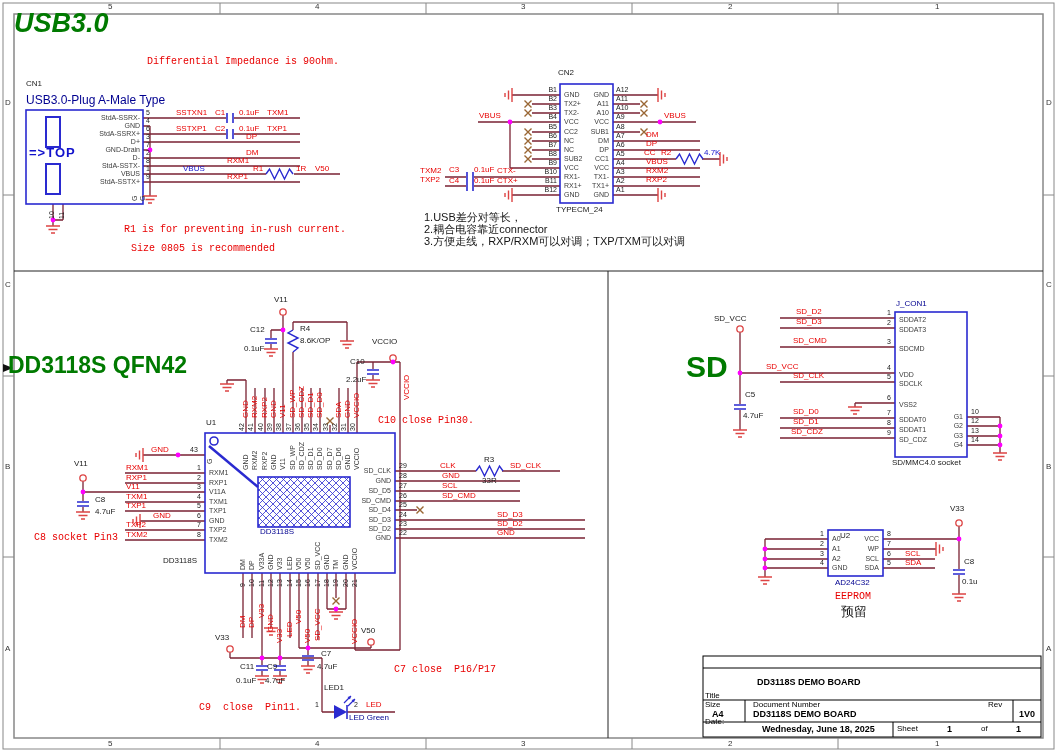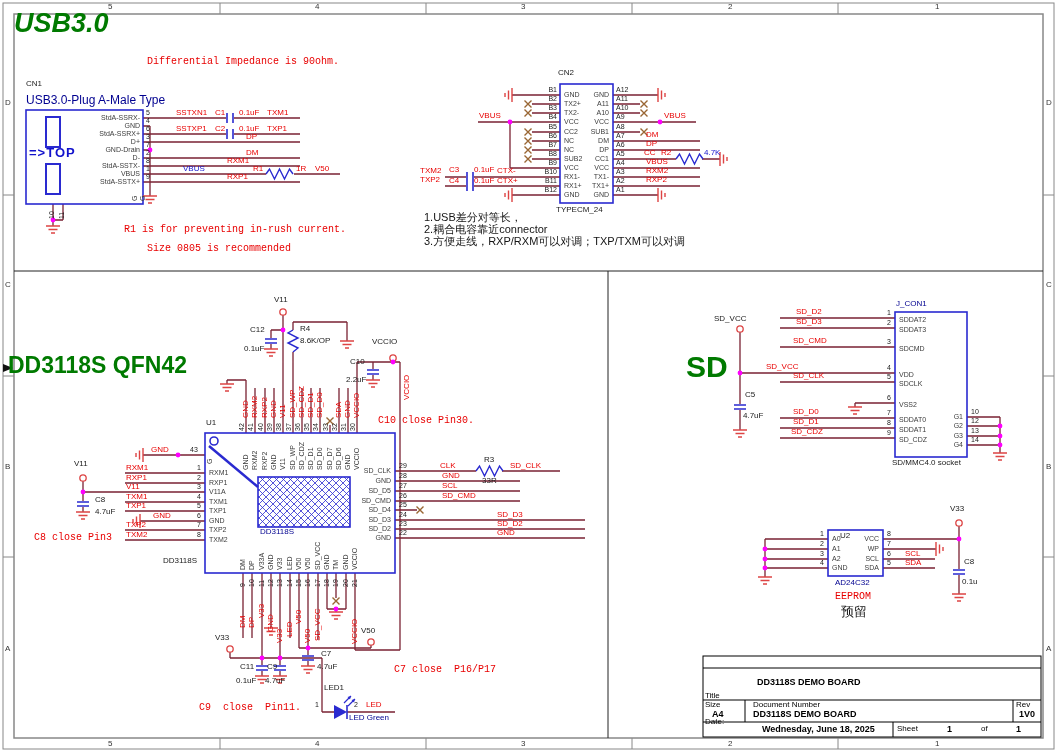--- a/index.html
+++ b/index.html
@@ -205,21 +205,21 @@
   <g stroke="#000" fill="none" stroke-width="1">
     <rect x="703" y="656" width="338" height="81"></rect>
     <path d="M703 668H1041M703 700H1041M703 722H1041M745 700V722M1013 700V722M893 722V737"></path>
   </g>
 </svg>
 
 <div id="labels">
       <span class="lb g1" style="left: 14px; top: 10px; font-style: italic;">USB3.0</span>
       <span class="lb nt" style="left: 147px; top: 57px;">Differential Impedance is 90ohm.</span>
       <span class="lb nt" style="left: 124px; top: 225px;">R1 is for preventing in-rush current.</span>
-      <span class="lb nt" style="left: 147px; top: 244px; text-align: center;">Size 0805 is recommended</span>
+      <span class="lb nt" style="left: 131px; top: 244px; text-align: center;">Size 0805 is recommended</span>
       <span class="lb cn" style="left: 424px; top: 212px;">1.USB差分对等长，</span>
       <span class="lb cn" style="left: 424px; top: 224px;">2.耦合电容靠近connector</span>
       <span class="lb cn" style="left: 424px; top: 236px;">3.方便走线，RXP/RXM可以对调；TXP/TXM可以对调</span>
       <span class="lb rf" style="left: 26px; top: 80px; text-align: center;">CN1</span>
       <span class="lb nv2" style="left: 26px; top: 94px;">USB3.0-Plug A-Male Type</span>
       <span class="lb tp" style="left: 29px; top: 146px;">=&gt;TOP</span>
       <span class="lb p end" style="left: 140px; top: 114px;">StdA-SSRX-</span>
       <span class="lb p end" style="left: 140px; top: 122px;">GND</span>
       <span class="lb p end" style="left: 140px; top: 130px;">StdA-SSRX+</span>
       <span class="lb p end" style="left: 140px; top: 138px;">D+</span>
@@ -322,21 +322,21 @@
       <span class="lb n" style="left: 644px; top: 149px;">CC</span>
       <span class="lb n" style="left: 661px; top: 149px;">R2</span>
       <span class="lb nb" style="left: 704px; top: 149px;">4.7K</span>
       <span class="lb n" style="left: 646px; top: 158px;">VBUS</span>
       <span class="lb n" style="left: 646px; top: 167px;">RXM2</span>
       <span class="lb n" style="left: 646px; top: 176px;">RXP2</span>
       <span class="lb g2" style="left: 8px; top: 354px;">DD3118S QFN42</span>
       <span class="lb rf" style="left: 206px; top: 419px;">U1</span>
       <span class="lb rf" style="left: 163px; top: 557px;">DD3118S</span>
       <span class="lb nv" style="left: 260px; top: 528px;">DD3118S</span>
-      <span class="lb nt" style="left: 34px; top: 533px;">C8 close Pin3</span>
+      <span class="lb nt" style="left: 34px; top: 533px;">C8 socket Pin3</span>
       <span class="lb nt" style="left: 378px; top: 416px;">C10 close Pin30.</span>
       <span class="lb nt" style="left: 394px; top: 665px;">C7 close  P16/P17</span>
       <span class="lb nt" style="left: 199px; top: 703px;">C9  close  Pin11.</span>
       <span class="lb n" style="left: 151px; top: 446px;">GND</span>
       <span class="lb n" style="left: 126px; top: 464px;">RXM1</span>
       <span class="lb n" style="left: 126px; top: 474px;">RXP1</span>
       <span class="lb n" style="left: 126px; top: 483px;">V11</span>
       <span class="lb n" style="left: 126px; top: 493px;">TXM1</span>
       <span class="lb n" style="left: 126px; top: 502px;">TXP1</span>
       <span class="lb n" style="left: 153px; top: 512px;">GND</span>
@@ -570,21 +570,21 @@
       <span class="lb fr" style="left: 1046px; top: 645px;">A</span>
     </div>
 
 <div>
   <span class="lb tb" style="left:705px;top:692px">Title</span>
   <span class="lb tbb" style="left:757px;top:678px">DD3118S DEMO BOARD</span>
   <span class="lb tb" style="left:705px;top:701px">Size</span>
   <span class="lb tbb" style="left:712px;top:710px">A4</span>
   <span class="lb tb" style="left:753px;top:701px">Document Number</span>
   <span class="lb tbb" style="left:753px;top:710px">DD3118S DEMO BOARD</span>
-  <span class="lb tb" style="left:1016px;top:701px">Rev</span>
+  <span class="lb tb" style="left:988px;top:701px">Rev</span>
   <span class="lb tbb" style="left:1019px;top:710px">1V0</span>
   <span class="lb tb" style="left:705px;top:718px">Date:</span>
   <span class="lb tbb" style="left:762px;top:725px">Wednesday, June 18, 2025</span>
   <span class="lb tb" style="left:897px;top:725px">Sheet</span>
   <span class="lb tbb" style="left:947px;top:725px">1</span>
   <span class="lb tb" style="left:981px;top:725px">of</span>
   <span class="lb tbb" style="left:1016px;top:725px">1</span>
 </div>
 
 </div>

